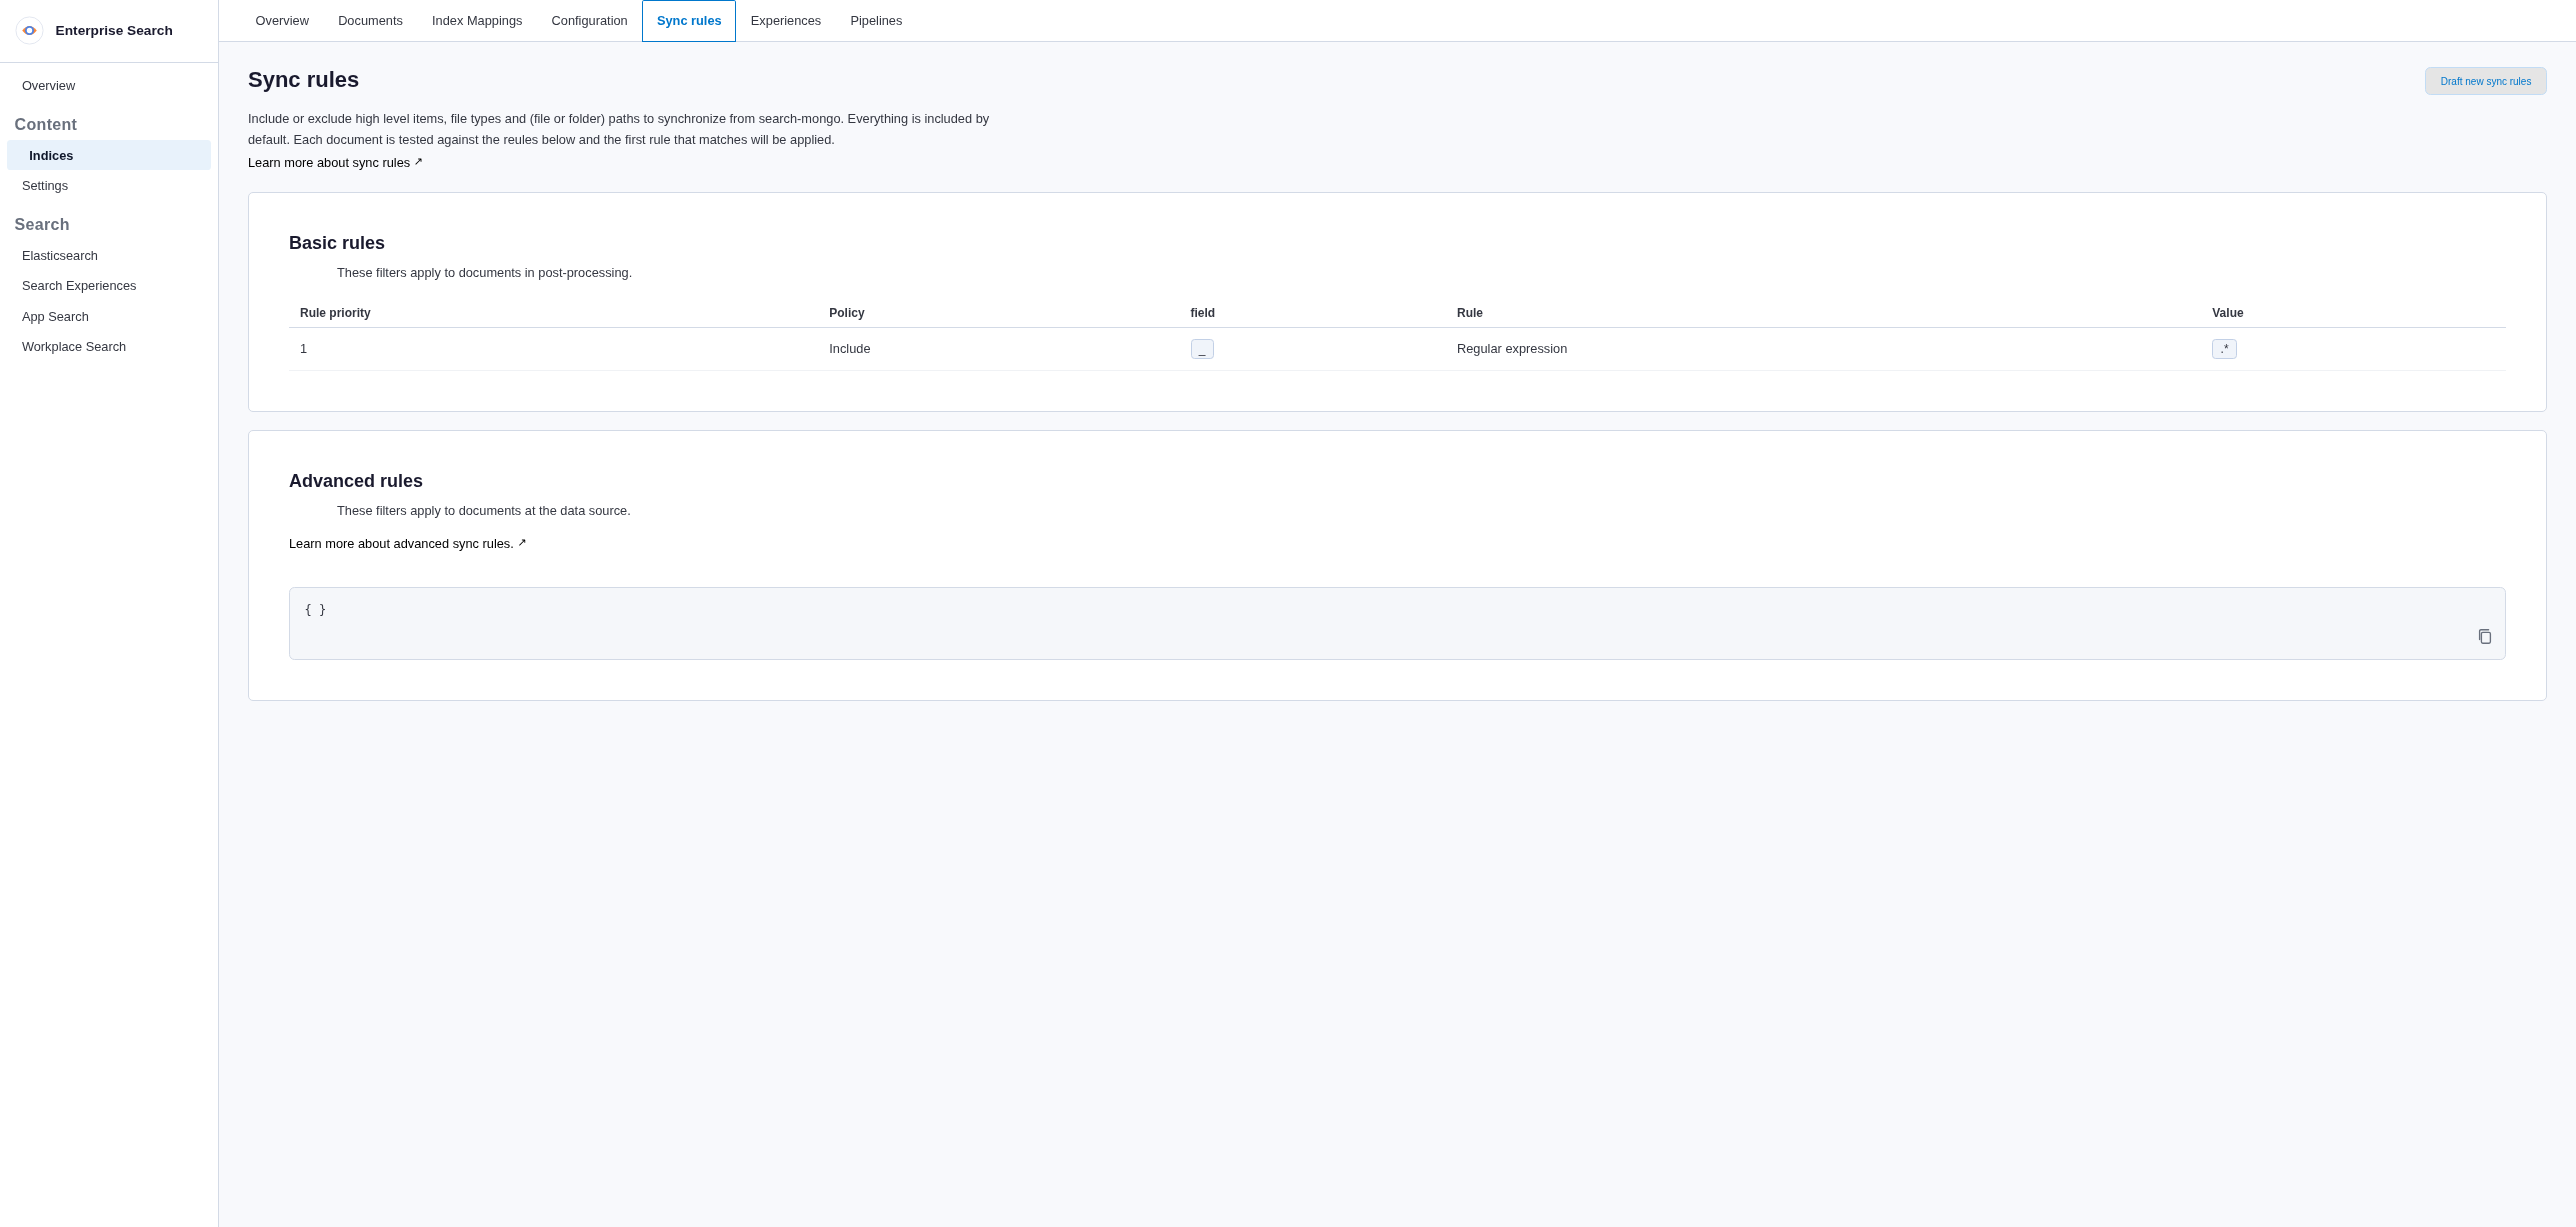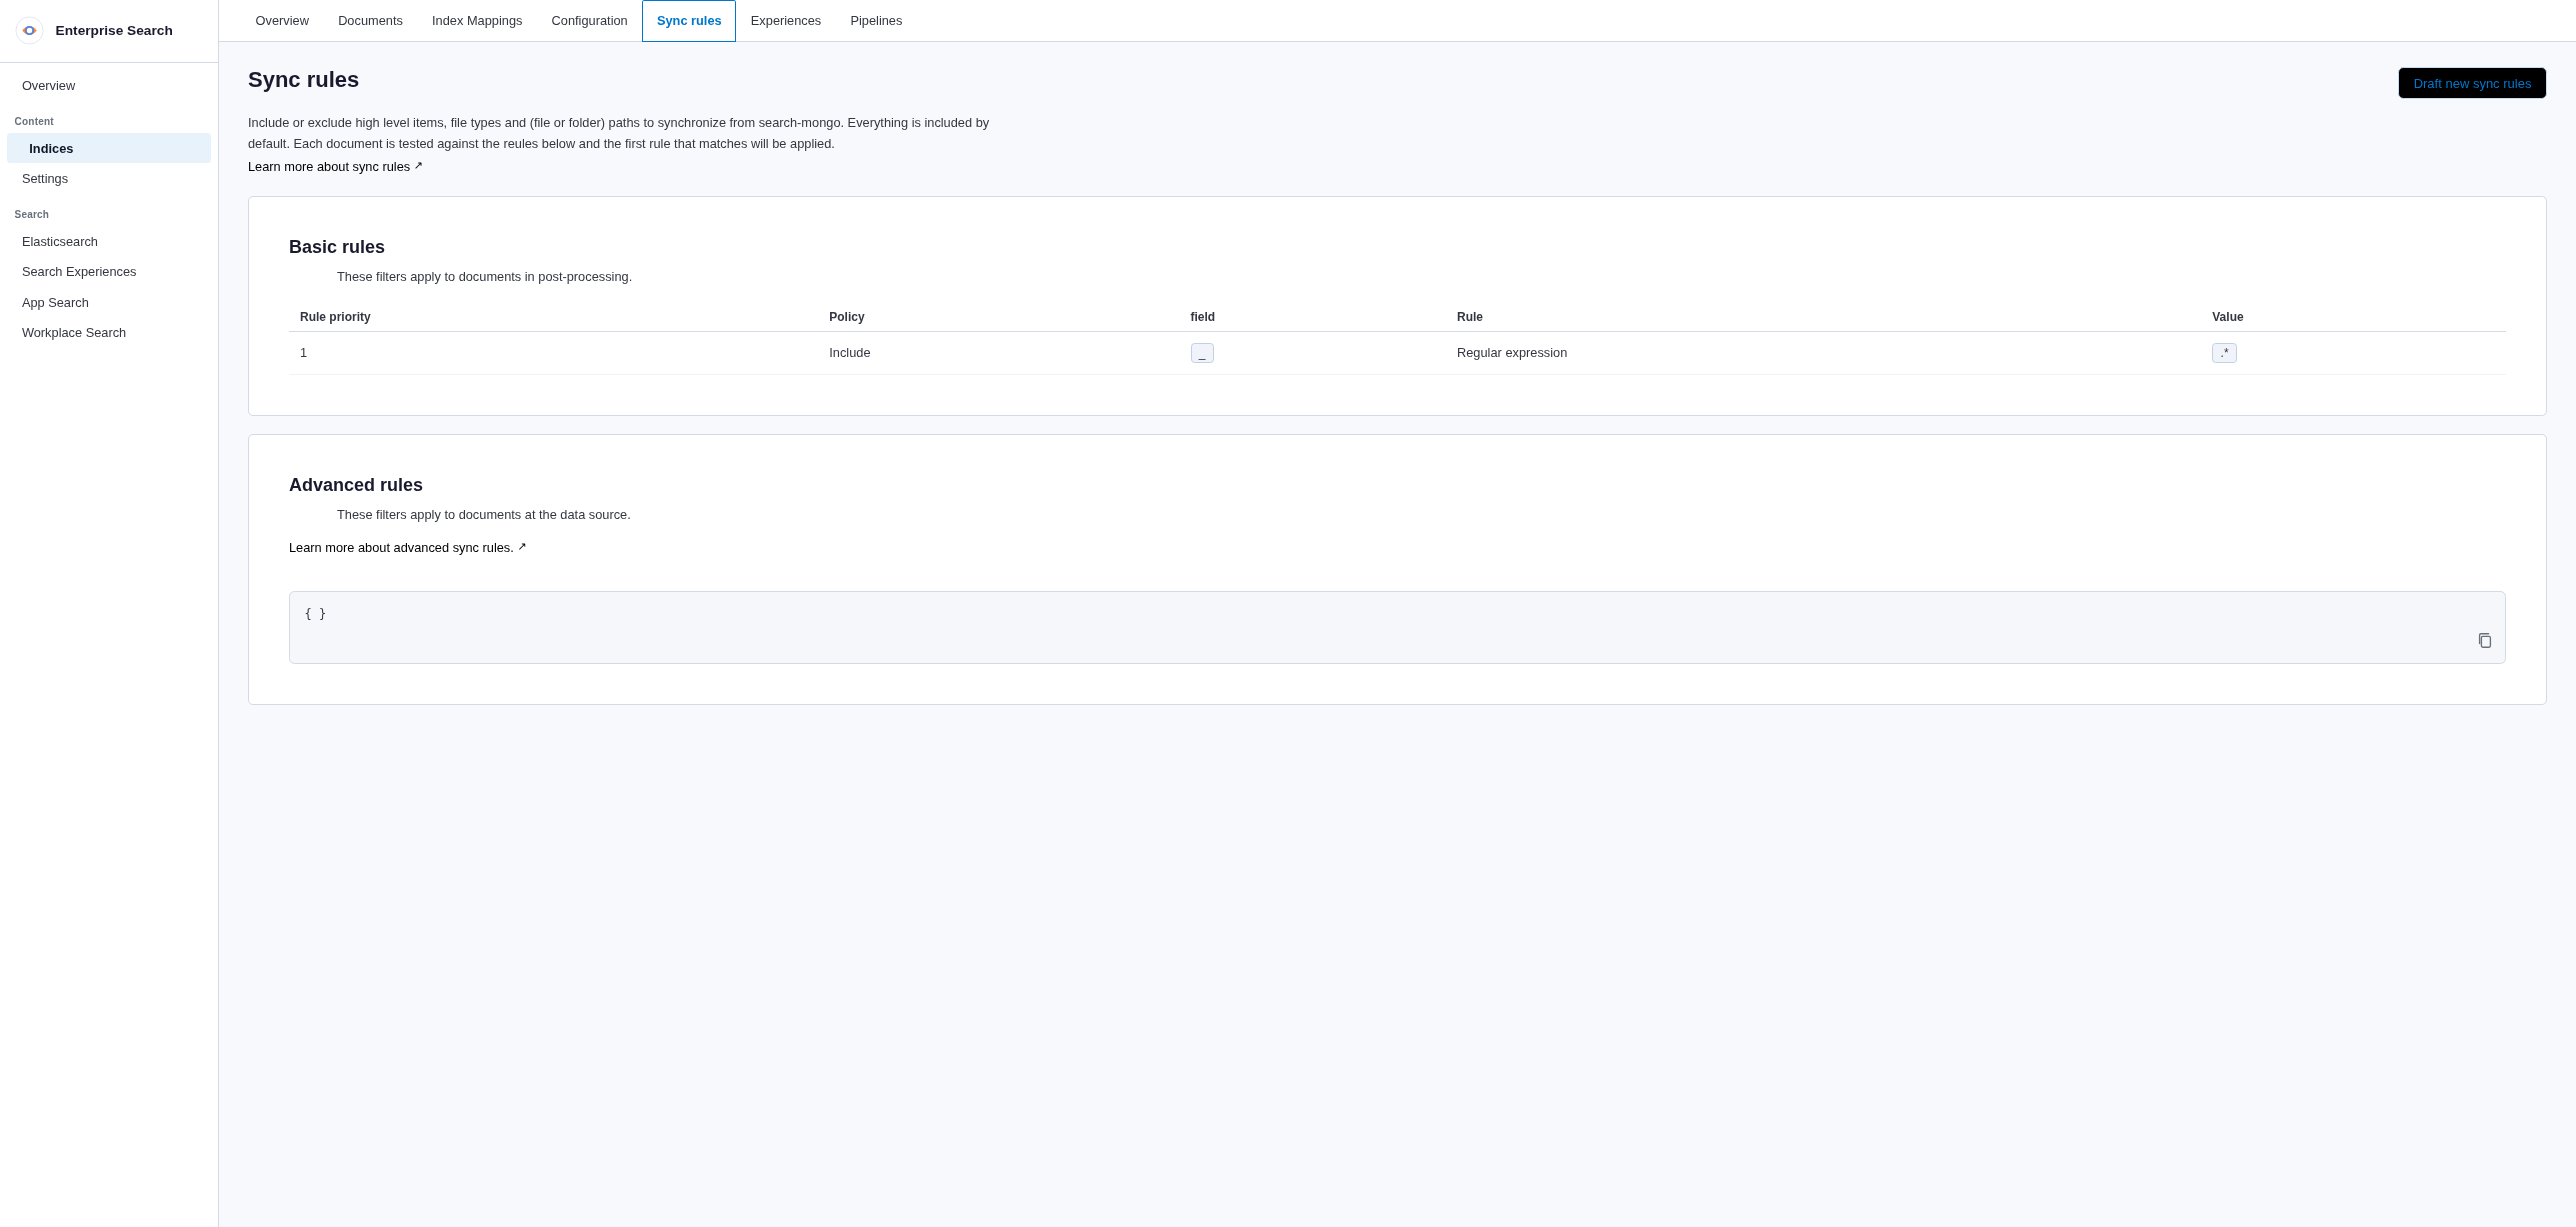--- a/index.html
+++ b/index.html
@@ -33,21 +33,21 @@
     }
     .sidebar-title {
       font-size: 13.7px;
       font-weight: 700;
       color: #1a1a2e;
     }
     .sidebar-nav {
       padding: 7.3px 0;
     }
     .sidebar-section-label {
-      font-size: 10px;
+      font-size: 16px;
       font-weight: 600;
       color: #69707d;
       padding: 14.6px 14.6px 5.5px 14.6px;
       letter-spacing: 0.02em;
     }
     .sidebar-item {
       display: block;
       padding: 7.3px 14.6px;
       font-size: 12.8px;
       color: #343741;
@@ -113,26 +113,26 @@
       align-items: flex-start;
       margin-bottom: 14.6px;
     }
     .page-title {
       font-size: 22px;
       font-weight: 700;
       color: #1a1a2e;
     }
 
     .btn-draft {
-      background: #000000;
+      background: #e5e5e5;
       color: #0077cc;
       border: 0.9px solid #c2dcf5;
       border-radius: 5.5px;
       padding: 7.3px 14.6px;
-      font-size: 13px;
+      font-size: 10px;
       cursor: pointer;
       font-weight: 500;
       white-space: nowrap;
     }
 
     .page-description {
       font-size: 12.8px;
       color: #343741;
       line-height: 1.6;
       max-width: 783px;

